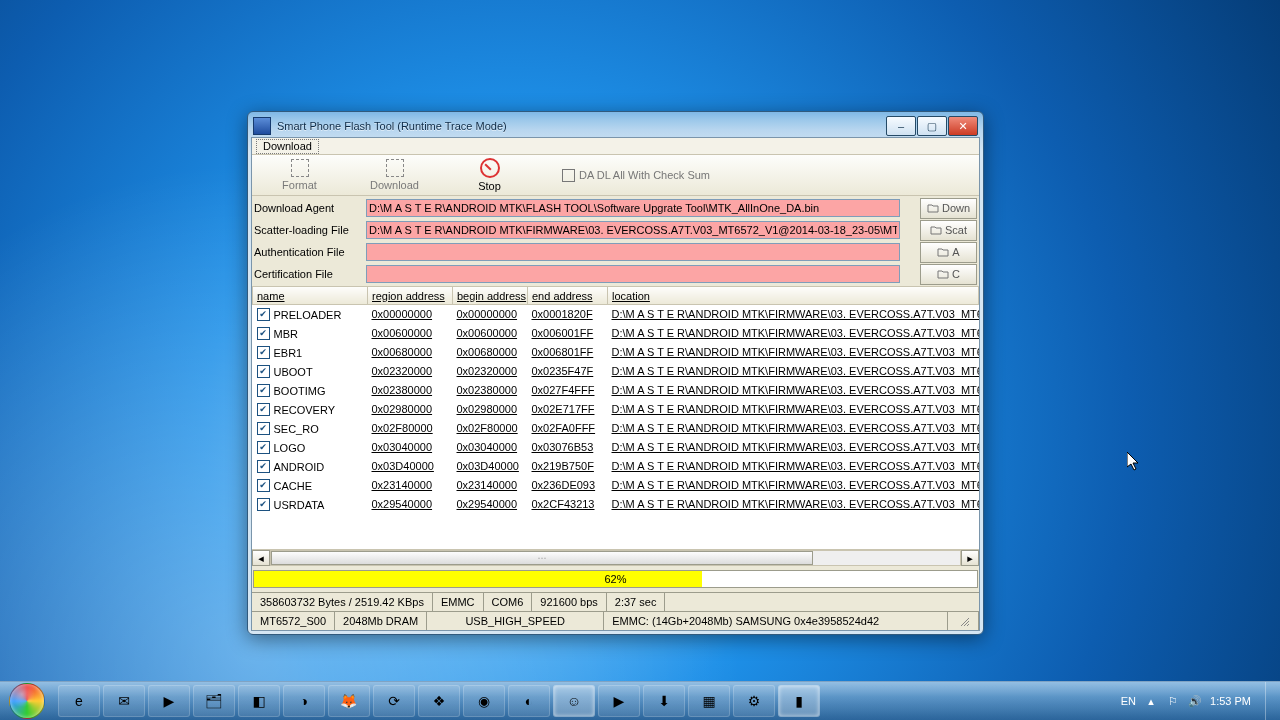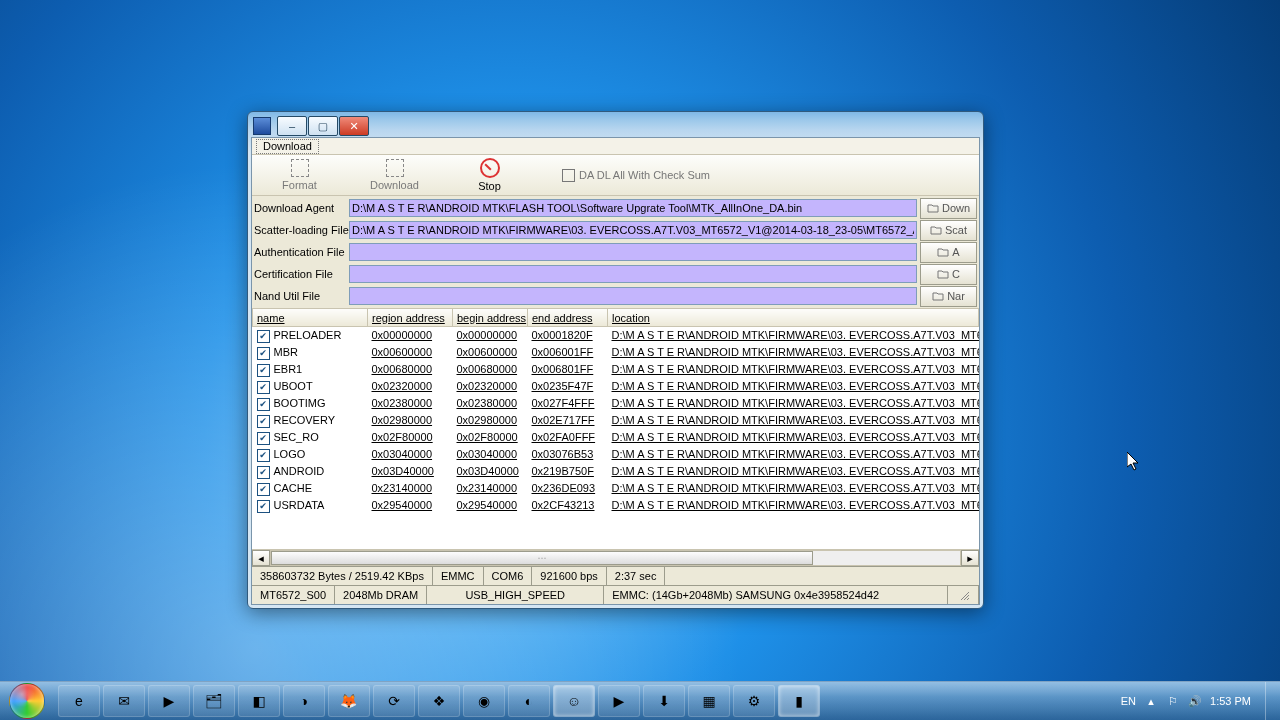--- a/index.html
+++ b/index.html
@@ -84,44 +84,44 @@
   }
   .tool .ico { width:16px; height:16px; margin-bottom:2px; }
   .tool.active { color:#000;align-items:center; }
   .tool.stop .ico { border:2px solid #d33; border-radius:50%; position:relative; }
   .tool.stop .ico:after { content:""; position:absolute; left:2px; top:6px; width:8px; height:2px; background:#d33; transform:rotate(45deg);}
   .ico.dashed { border:1px dashed #888; }
   .chk-da { display:flex; align-items:center; gap:4px; color:#777; margin-left:25px;}
   .chk-da .box { width:11px;height:11px;border:1px solid #777;}
   
   .form { background:#ece9d8; padding:1px 2px; }
-  .form-row { display:flex; align-items:center; height:22px; gap:3px; }
+  .form-row { display:flex; align-items:center; height:22px; gap:20px; }
   .form-row label { width:92px; white-space:nowrap; }
   .form-row input {
-    flex:1; height:16px; border:1px solid #7f9db9; background:#c4b5fd;
+    flex:1; height:16px; border:1px solid #7f9db9; background:#fca5a5;
     font: inherit; padding:0 2px;
   }
   .form-row .side-btn {
     width:55px; height:19px; border:1px solid #9c9c8c; background:linear-gradient(#fff,#e5e2d2);
     display:flex; align-items:center; justify-content:center; overflow:hidden; white-space:nowrap;
     color:#555;
   }
   .side-btn svg { margin-right:3px; flex:none; }
   
   .table-wrap { background:#fff; border-top:1px solid #c9c4b0; }
   table { border-collapse:collapse; width:100%; table-layout:fixed;text-decoration:underline; }
   th, td { text-align:left; padding:1px 4px; white-space:nowrap; overflow:hidden; font-size:11px; height:15px; }
   thead th {
     background:linear-gradient(#fdfdfb,#ece9d8);
     border:1px solid #c9c4b0; border-top:none;
     font-weight:normal;
   }
   tbody td { border:0; }
   tbody tr { line-height:15px; }
-  .cb { display:inline-flex; align-items:flex-end; gap:4px; }
+  .cb { display:inline-flex; align-items:flex-start; gap:4px; }
   .cb .box { width:11px;height:11px;border:1px solid #1c5180;background:#fff;display:inline-flex;align-items:center;justify-content:center;}
   .cb .box:after{content:"✔"; font-size:9px; color:#1c5180;}
   .table-bottom { height:35px; }
   .hscroll {
     display:flex; align-items:stretch; height:16px;
     background:#ece9d8; border-top:1px solid #c9c4b0;
   }
   .hscroll .arrow { width:16px; border:1px solid #9c9c8c; background:linear-gradient(#fff,#e5e2d2); display:flex;align-items:center;justify-content:center;}
   .hscroll .track { flex:1; background:#efefef; border:1px solid #c9c4b0; position:relative;}
   .hscroll .thumb { position:absolute; left:0; top:0; bottom:0; width:540px; background:linear-gradient(#fdfdfd,#dcdcdc); border:1px solid #9c9c8c;}
@@ -171,20 +171,21 @@
   .smico { width:14px; text-align:center; }
 </style>
 </head>
 <body>
 
 <div class="desktop">
 
   <div class="window">
     <div class="titlebar">
       <div class="app-icon"></div>
+      <div class="titlebar-text">Smart Phone Flash Tool (Runtime Trace Mode)</div>
       <div class="win-btns">
         <div class="win-btn">–</div>
         <div class="win-btn">▢</div>
         <div class="win-btn close">✕</div>
       </div>
     </div>
 
     <div class="inner">
       <div class="submenu">
         <span>Download</span>
@@ -241,30 +242,20 @@
           </div>
         </div>
         <div class="form-row">
           <label>Certification File</label>
           <input value="" style="">
           <div class="side-btn">
             <svg width="12" height="10">
                 <path d="M1 2h4l1 1h5v6H1z" fill="none" stroke="#777"></path>
               </svg>
             <span>C</span>
-          </div>
-        </div>
-        <div class="form-row">
-          <label>Nand Util File</label>
-          <input value="" style="">
-          <div class="side-btn">
-            <svg width="12" height="10">
-                <path d="M1 2h4l1 1h5v6H1z" fill="none" stroke="#777"></path>
-              </svg>
-            <span>Nar</span>
           </div>
         </div>
       </div>
 
       <div class="table-wrap">
         <table>
           <colgroup>
             <col style="width:115px">
               <col style="width:85px">
               <col style="width:75px">
@@ -365,20 +356,24 @@
           <div class="arrow">◂</div>
           <div class="track">
             <div class="thumb">
               <div style="text-align:center;color:#888;font-size:9px;line-height:13px;">⋯</div>
             </div>
           </div>
           <div class="arrow">▸</div>
         </div>
       </div>
 
+      <div class="progress">
+        <div class="bar" id="progbar" style="width: 62%;"></div>
+        <div class="lbl">62%</div>
+      </div>
 
       <div class="status1">
         <div style="flex:0 0 160px">358603732 Bytes / 2519.42 KBps</div>
         <div>EMMC</div>
         <div>COM6</div>
         <div>921600 bps</div>
         <div>2:37 sec</div>
         <div style="flex:1;border-right:none"></div>
       </div>
       <div class="status2">

